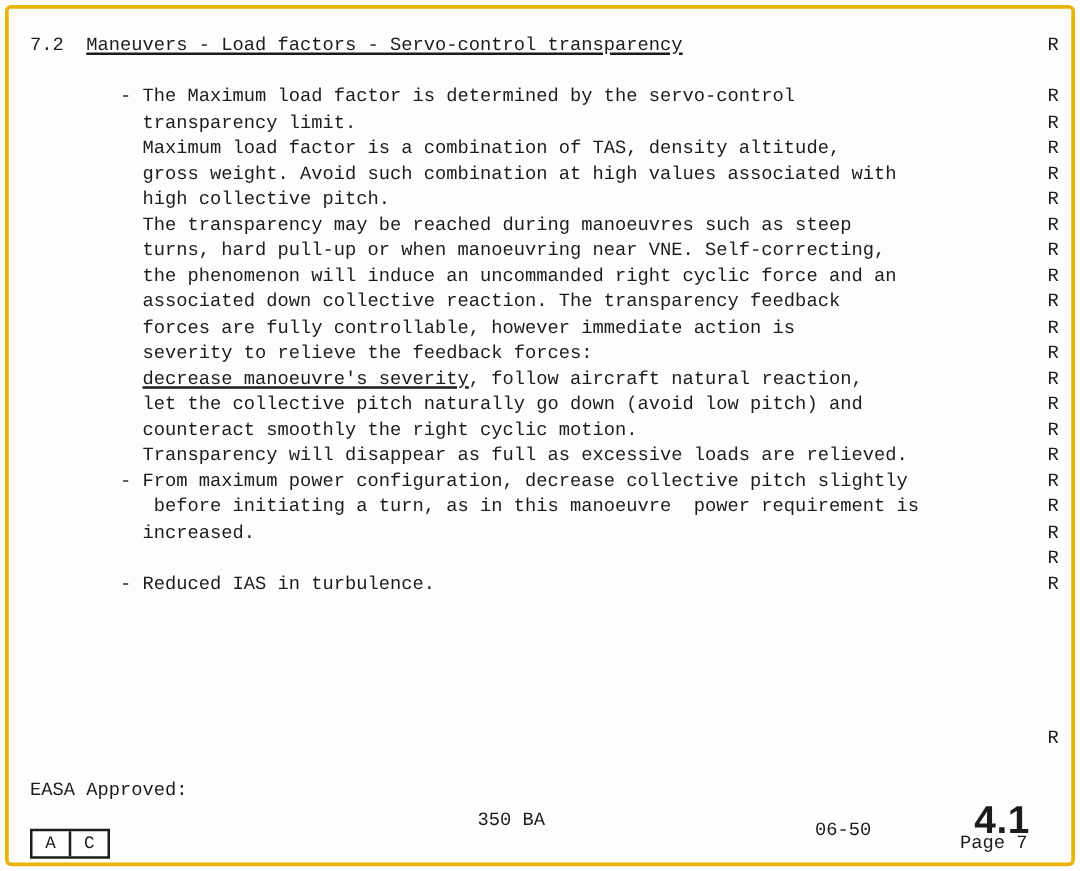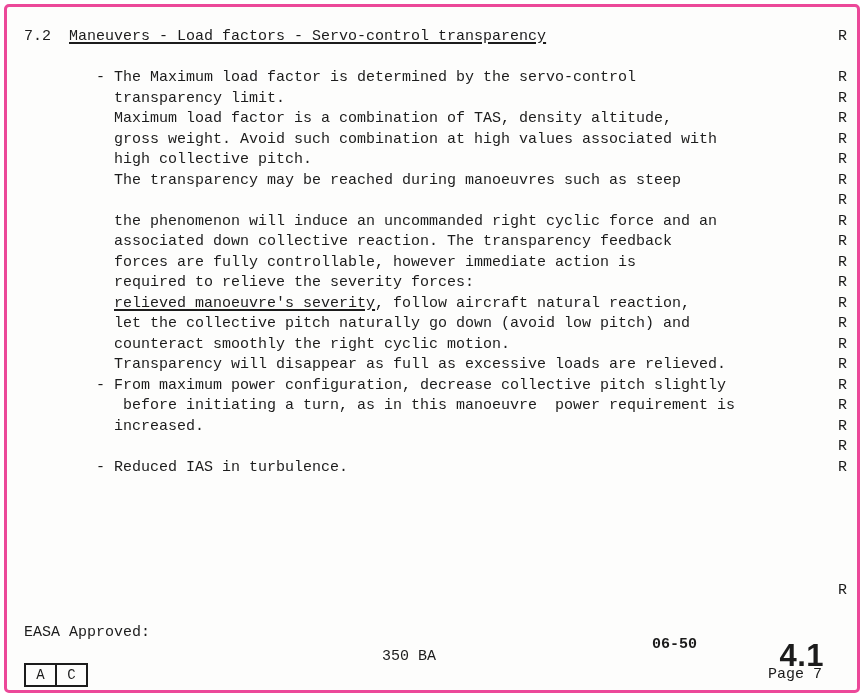--- a/index.html
+++ b/index.html
@@ -10,21 +10,21 @@
   body {
     width: 864px;
     height: 697px;
     position: relative;
     font-family: "Liberation Mono", "DejaVu Sans Mono", monospace;
     color: #1c1c1c;
   }
   .page {
     position: absolute;
     inset: 4px;
-    border: 3px solid #ec4899;
+    border: 3px solid #eab308;
     border-radius: 5px;
     background: #fdfdfc;
     overflow: hidden;
   }
   .content {
     position: absolute;
     left: 17px;
     right: 10px;
     top: 20px;
   }
@@ -82,21 +82,21 @@
   }
   .ac-cell {
     width: 29px;
     text-align: center;
     font-size: 14px;
     line-height: 20px;
   }
   .ac-cell + .ac-cell {
     border-left: 2px solid #1c1c1c;
   }
-  .code   { left: 645px; top: 628px; font-weight: bold; }
+  .code   { left: 645px; top: 648px; }
   .pageno { left: 761px; top: 658px; }
 </style>
 </head>
 <body>
 
 <div class="page">
 
   <div class="content">
 
     <div class="line">
@@ -123,40 +123,41 @@
         </div>
         <div class="line">
           <span class="text"><span>          high collective pitch.</span></span>
           <span class="r">R</span>
         </div>
         <div class="line">
           <span class="text"><span>          The transparency may be reached during manoeuvres such as steep</span></span>
           <span class="r">R</span>
         </div>
         <div class="line">
+          <span class="text"><span>          turns, hard pull-up or when manoeuvring near VNE. Self-correcting,</span></span>
           <span class="r">R</span>
         </div>
         <div class="line">
           <span class="text"><span>          the phenomenon will induce an uncommanded right cyclic force and an</span></span>
           <span class="r">R</span>
         </div>
         <div class="line">
           <span class="text"><span>          associated down collective reaction. The transparency feedback</span></span>
           <span class="r">R</span>
         </div>
         <div class="line">
           <span class="text"><span>          forces are fully controllable, however immediate action is</span></span>
           <span class="r">R</span>
         </div>
         <div class="line">
-          <span class="text"><span>          required to relieve the severity forces:</span></span>
-          <span class="r">R</span>
-        </div>
-        <div class="line">
-          <span class="text"><span>          </span><span class="u">relieved manoeuvre's severity</span><span>, follow aircraft natural reaction,</span></span>
+          <span class="text"><span>          severity to relieve the feedback forces:</span></span>
+          <span class="r">R</span>
+        </div>
+        <div class="line">
+          <span class="text"><span>          </span><span class="u">decrease manoeuvre's severity</span><span>, follow aircraft natural reaction,</span></span>
           <span class="r">R</span>
         </div>
         <div class="line">
           <span class="text"><span>          let the collective pitch naturally go down (avoid low pitch) and</span></span>
           <span class="r">R</span>
         </div>
         <div class="line">
           <span class="text"><span>          counteract smoothly the right cyclic motion.</span></span>
           <span class="r">R</span>
         </div>

